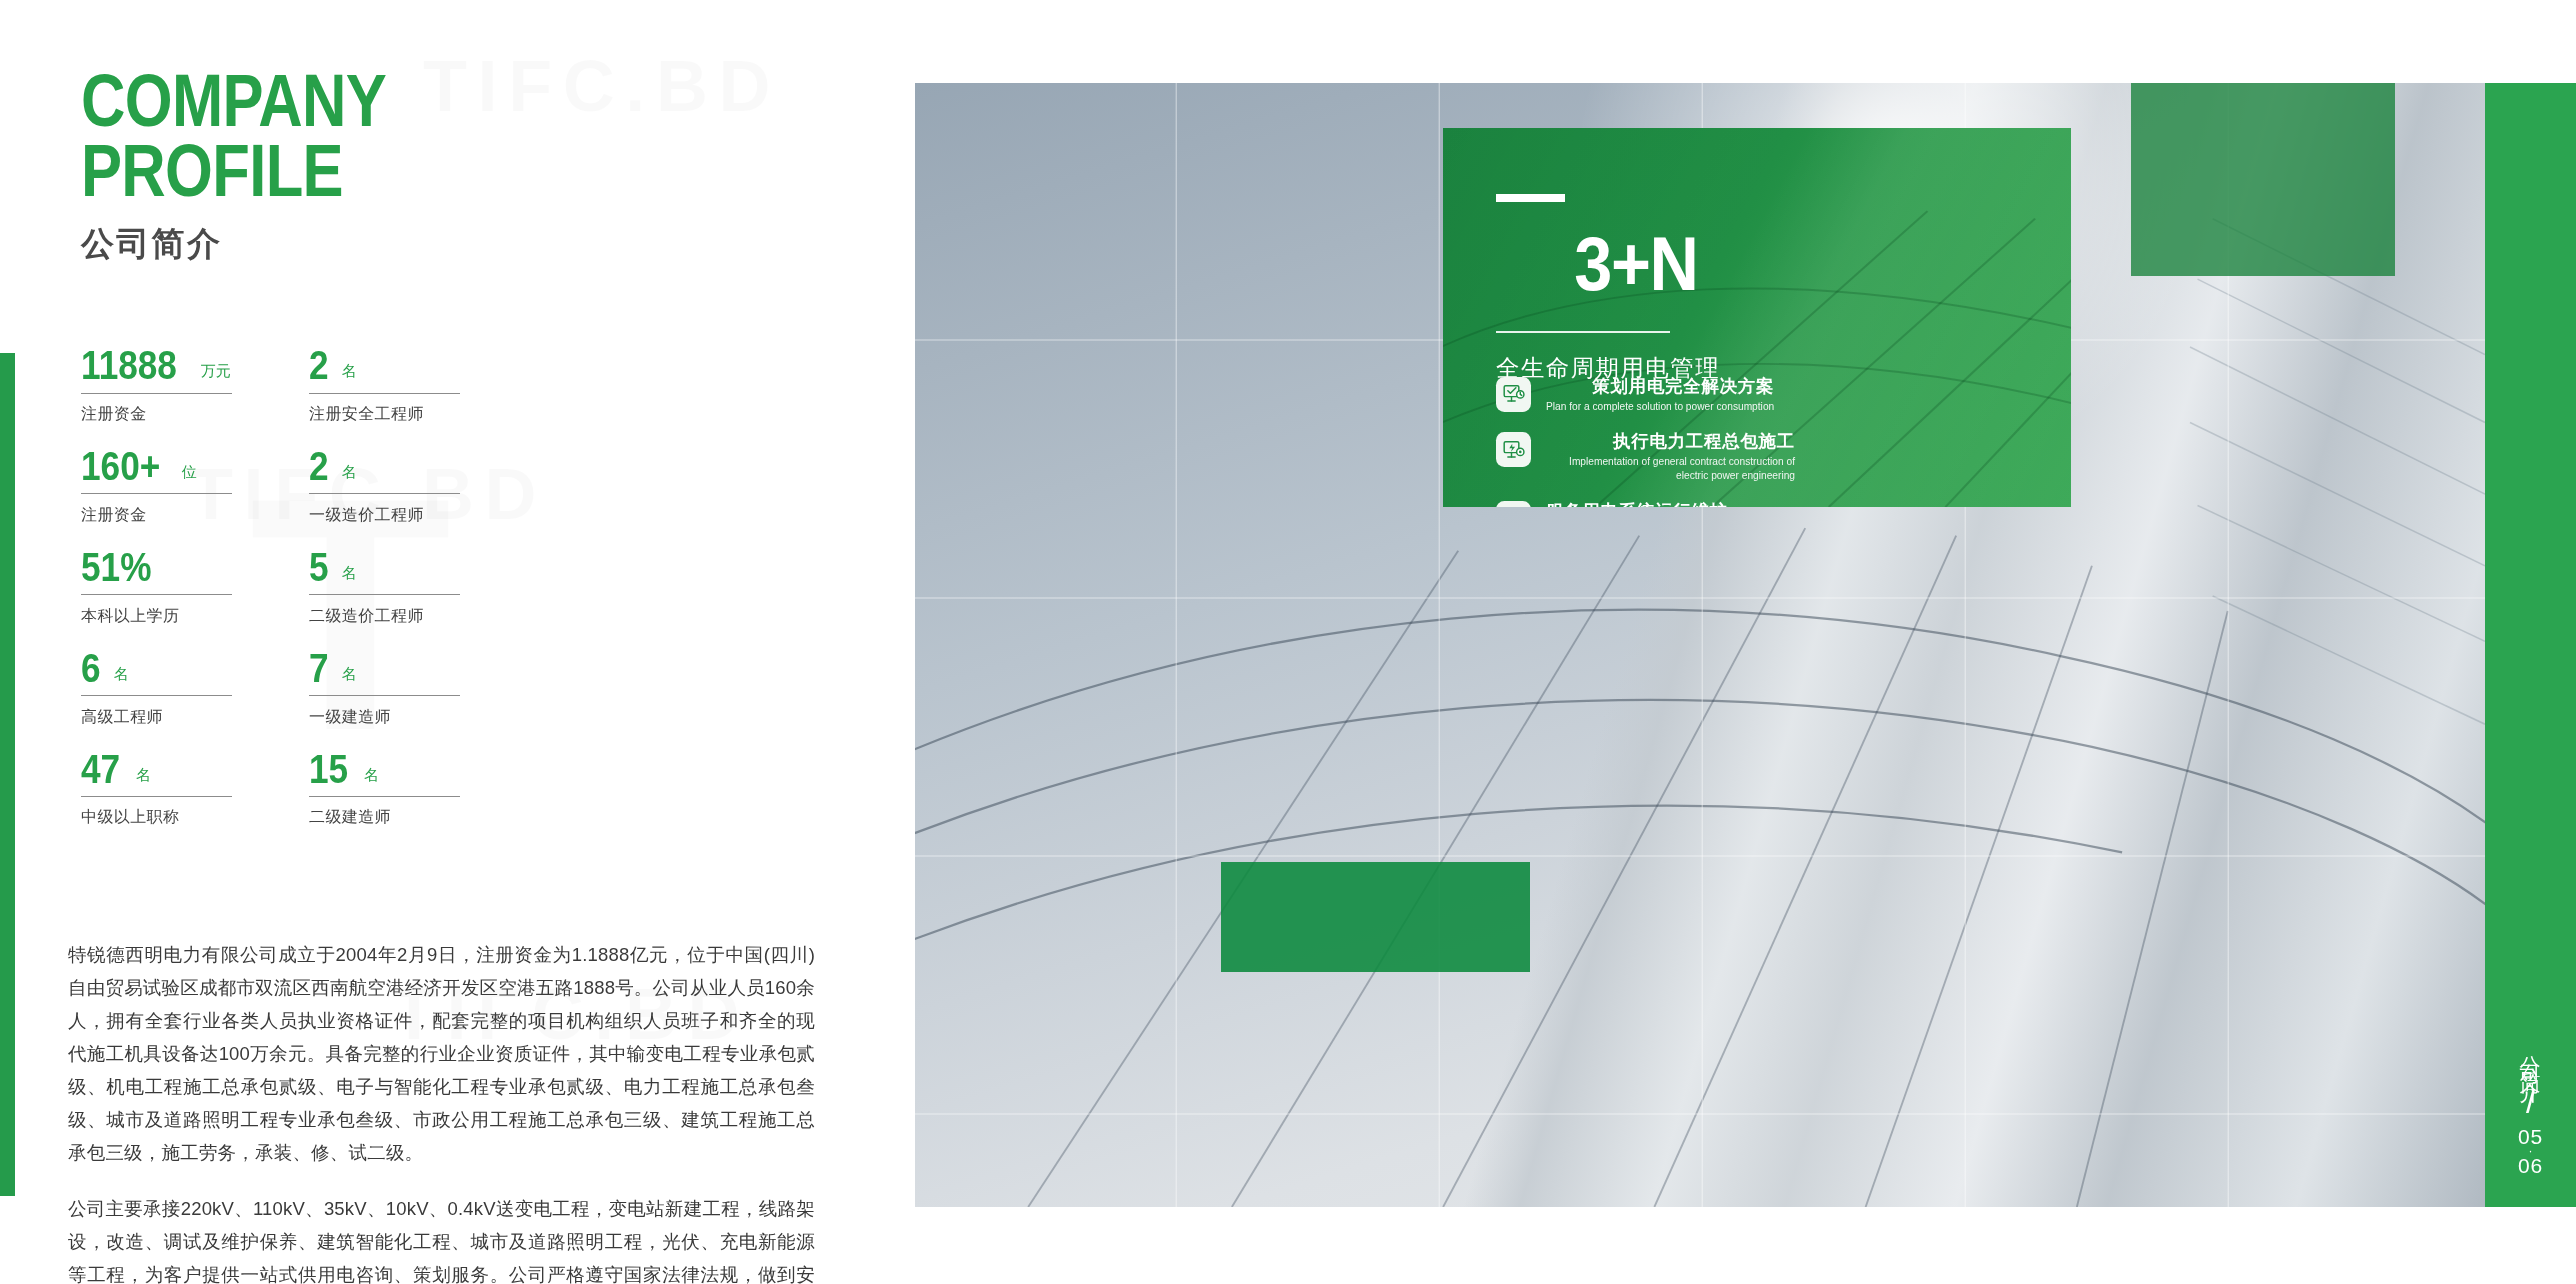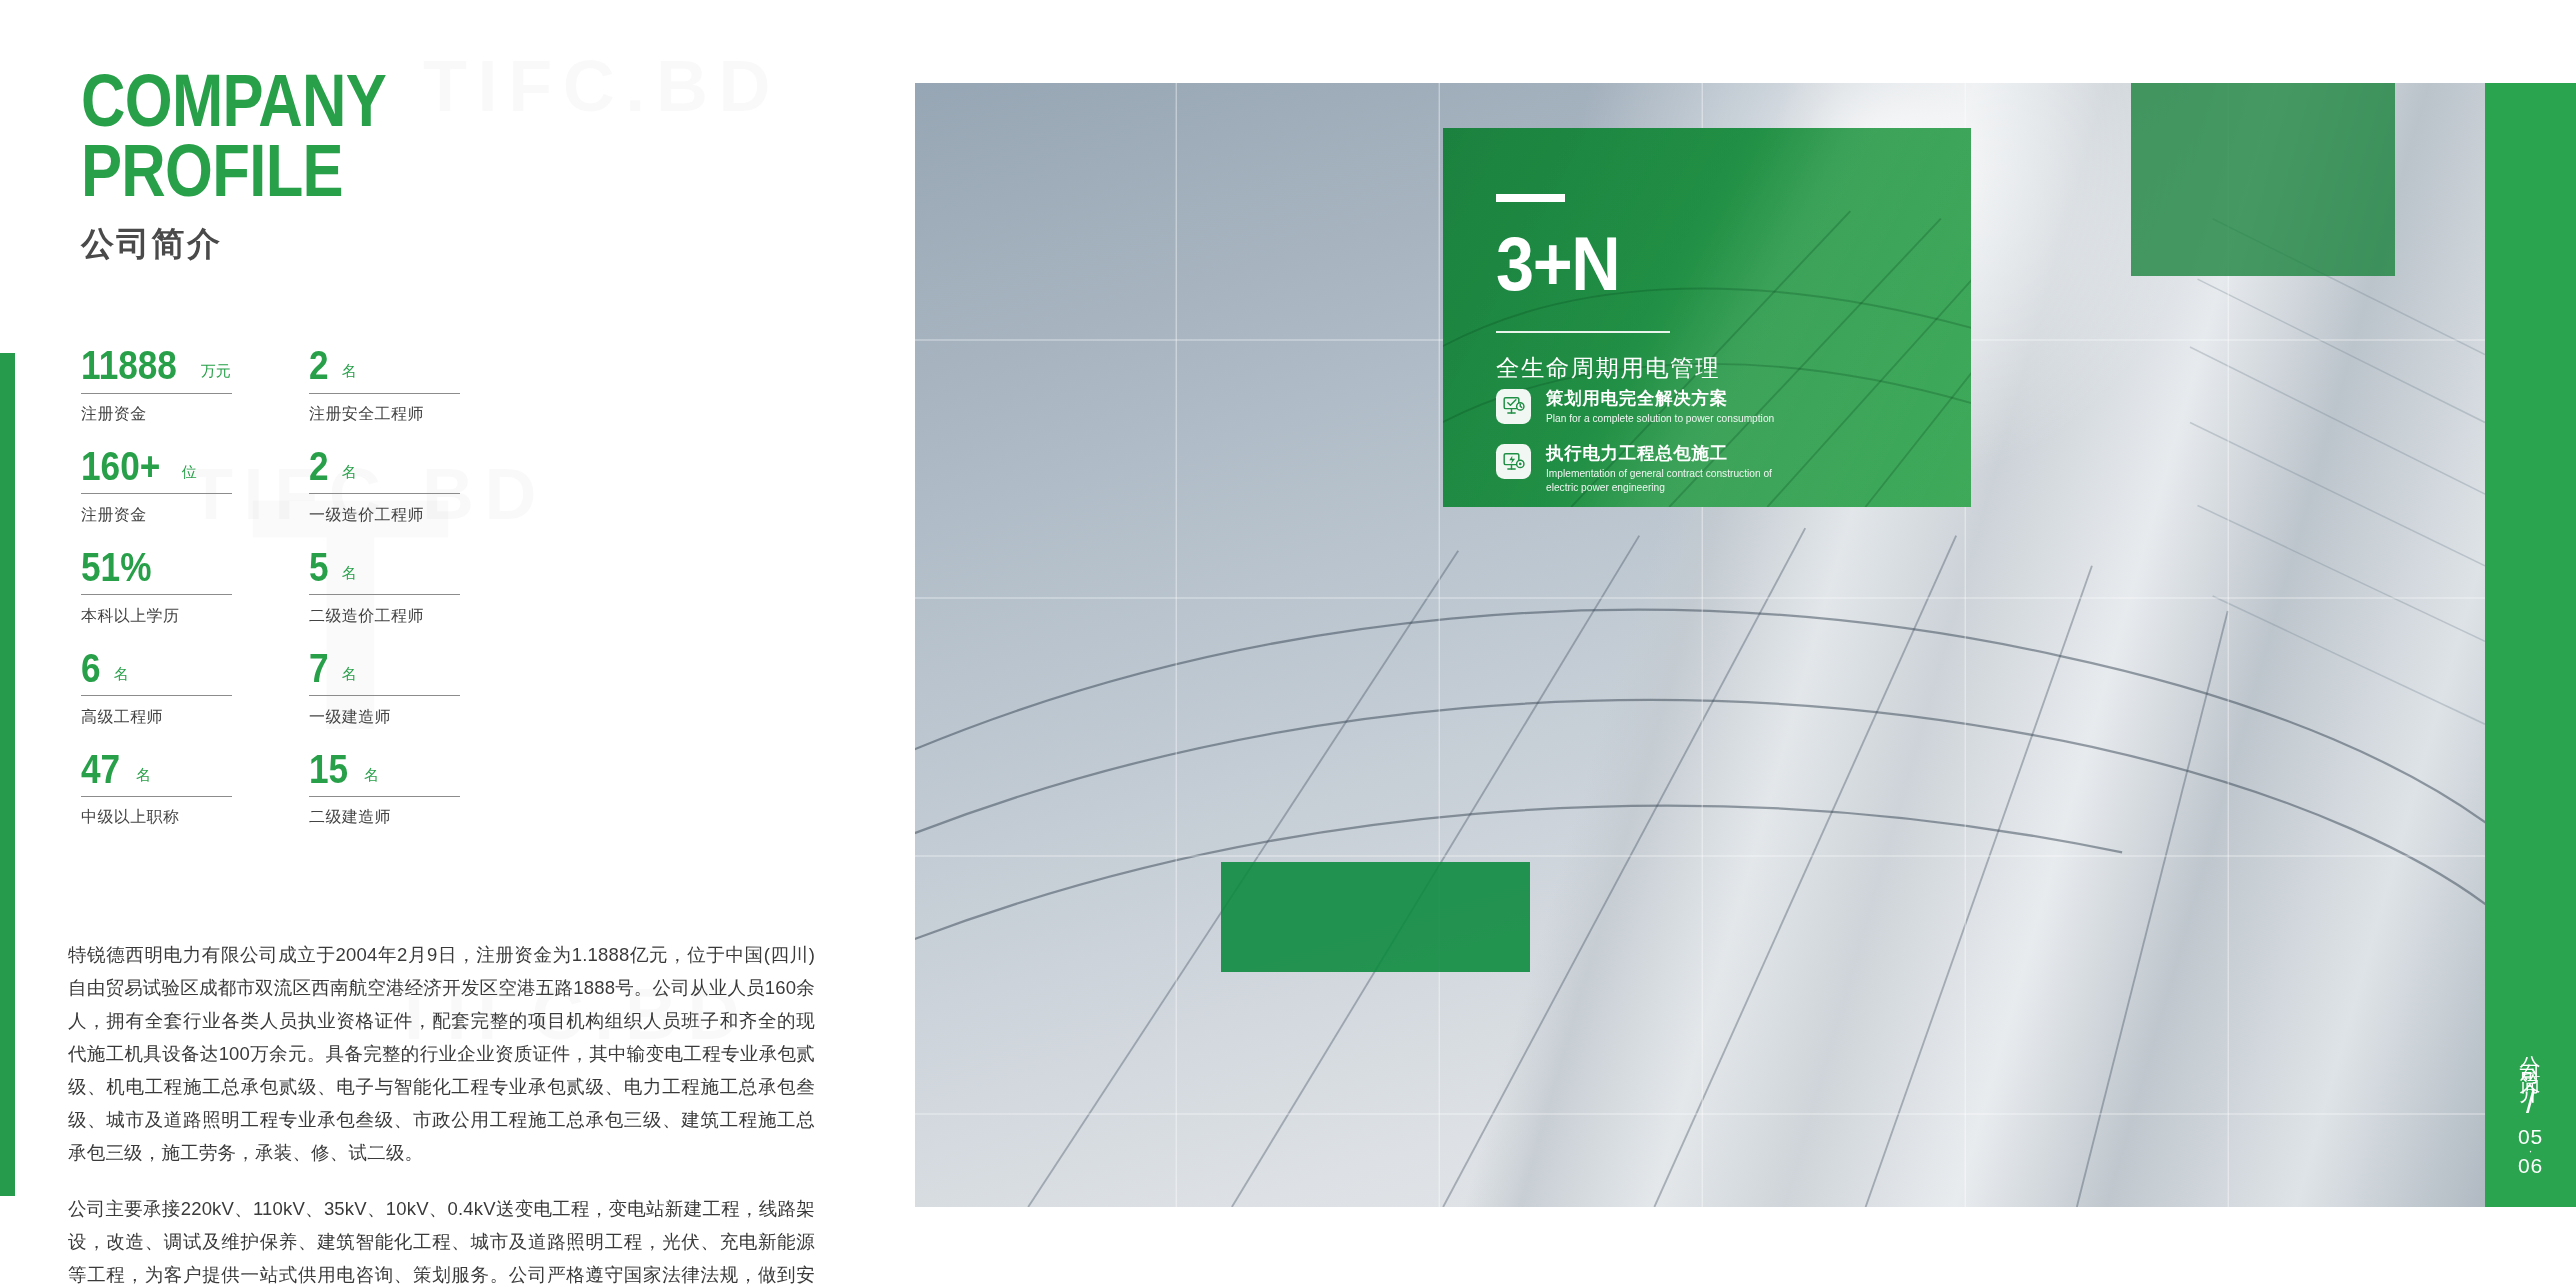--- a/index.html
+++ b/index.html
@@ -121,42 +121,43 @@
     position:absolute; left:1216px; top:0px; width:264px; height:193px;
     background:rgba(24,130,59,0.78);
   }
   .rect-green-bottom{
     position:absolute; left:306px; top:779px; width:309px; height:110px;
     background:rgba(10,137,60,0.88);
   }
 
   
   .green-card{
-    position:absolute; left:528px; top:45px; width:528px; height:379px;
+    position:absolute; left:528px; top:45px; width:628px; height:379px;
     background:linear-gradient(118deg,#1c8a42 0%,#218f45 42%,#2f9d4e 60%,#3aa856 100%);
     overflow:hidden;
+    text-align:right;
   }
   .green-card .card-texture{
     position:absolute; inset:0;
     background:
       linear-gradient(118deg, rgba(0,0,0,0.06) 0%, rgba(0,0,0,0) 44%, rgba(255,255,255,0.07) 56%, rgba(255,255,255,0.02) 100%);
   }
   .green-card svg.card-lines{ position:absolute; inset:0; width:100%; height:100%; }
   .card-inner{ position:absolute; left:53px; top:66px; z-index:3; }
   .card-dash{ width:69px; height:8.3px; background:#fff; }
   .card-big{
     margin-top:24px; font-size:76px; font-weight:900; color:#fff;
     line-height:1; letter-spacing:-1.5px;
     font-family:"Liberation Sans",sans-serif;
     transform:scaleX(0.9); transform-origin:left center;
   }
   .card-rule{ margin-top:29px; width:174px; height:1.5px; background:rgba(255,255,255,0.9); }
   .card-sub{ margin-top:19.6px; font-size:23.4px; color:#fff; font-weight:500; letter-spacing:1.5px; }
 
-  .feat-list{ position:absolute; left:53px; top:259px; z-index:3; width:453px; }
+  .feat-list{ position:absolute; left:53px; top:247px; z-index:3; width:453px; }
   .feat{ display:flex; align-items:flex-start; margin-bottom:16.6px; }
   .feat-icon{
     width:35px; height:35px; background:#f1f7f2; border-radius:8.3px;
     flex:0 0 35px; margin-right:15px; margin-top:1.5px;
     display:flex; align-items:center; justify-content:center;
   }
   .feat-icon svg{ width:23.4px; height:23.4px; }
   .feat-txt{ padding-top:0.8px; }
   .feat-cn{ font-size:17.4px; color:#fff; font-weight:700; letter-spacing:0.8px; line-height:1.2; }
   .feat-en{ font-size:10.2px; color:#f0f6f1; margin-top:3px; line-height:1.38; max-width:249px; }

